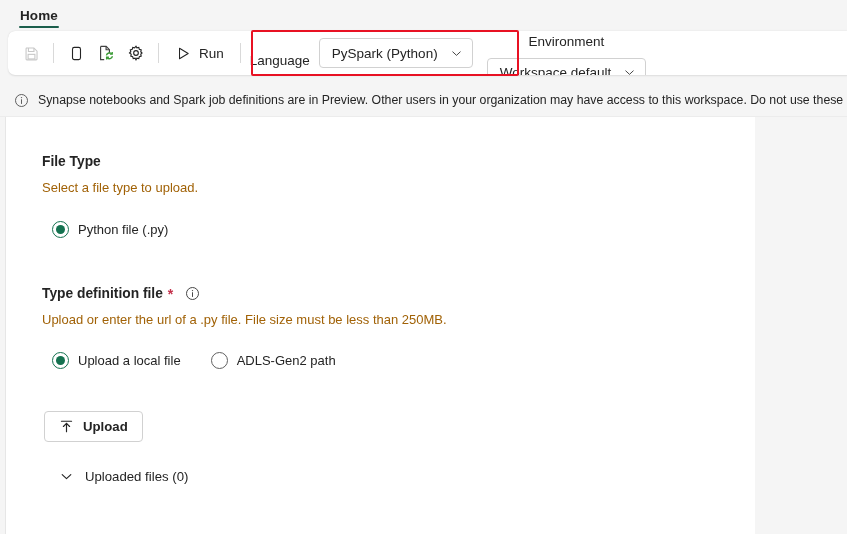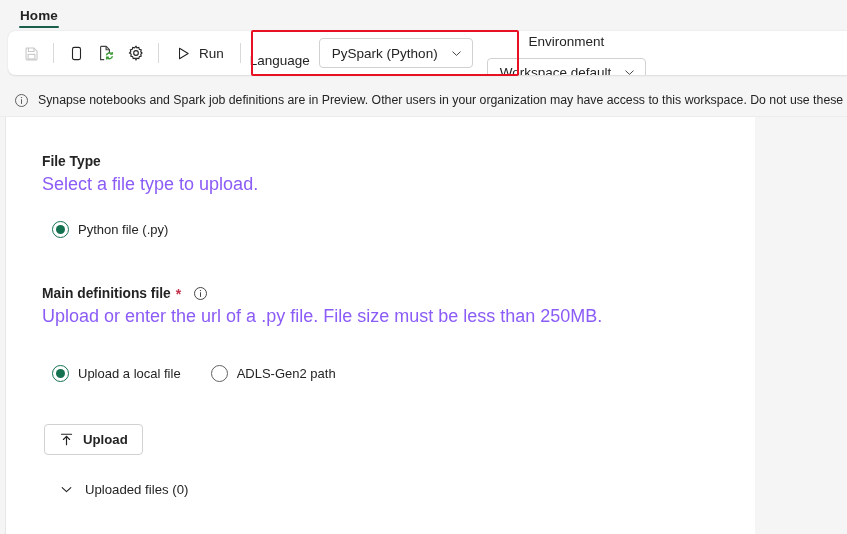--- a/index.html
+++ b/index.html
@@ -100,21 +100,21 @@
     background: #ffffff;
     border-left: 1px solid #e6e6e6;
     overflow: hidden;
   }
   .section { padding-left: 36px; }
   .sec-title {
     font-size: 13.8px; font-weight: 700; color: #242424;
     display: flex; align-items: center; gap: 5px;
   }
   .req-star { color: #c4314b; font-size: 14px; line-height: 1; }
-  .sec-desc { font-size: 18px; color: #8b5cf6; margin-top: 5px; }
+  .sec-desc { font-size: 13px; color: #a16207; margin-top: 11px; }
 
   .radio-row { display: flex; align-items: center; gap: 30px; }
   .radio-item { display: flex; align-items: center; gap: 9px; cursor: pointer; }
   .radio {
     width: 17px; height: 17px; border-radius: 50%;
     border: 1.4px solid #616161; background: #fff;
     display: flex; align-items: center; justify-content: center;
     flex: none;
   }
   .radio.checked { border-color: #157250; border-width: 1.4px; }
@@ -262,33 +262,33 @@
           <span class="radio checked">
               <span class="dot"></span>
             </span>
           <span class="radio-label">Python file (.py)</span>
         </div>
       </div>
     </div>
 
     <div class="section" style="padding-top:48px;">
       <div class="sec-title">
-        <span>Main definitions file</span>
+        <span>Type definition file</span>
         <span class="req-star">*</span>
         <span class="info-icon" style="margin-left:7px;">
           <svg width="15" height="15" viewBox="0 0 16 16" fill="none" stroke="currentColor" stroke-width="1.05">
             <circle cx="8" cy="8" r="6.4"></circle>
             <path d="M8 7.1v4.1" stroke-linecap="round"></path>
             <circle cx="8" cy="4.9" r="0.72" fill="currentColor" stroke="none"></circle>
           </svg>
         </span>
       </div>
       <div class="sec-desc">Upload or enter the url of a .py file. File size must be less than 250MB.</div>
 
-      <div class="radio-row" style="margin-top:38px; padding-left:10px;">
+      <div class="radio-row" style="margin-top:25px; padding-left:10px;">
         <div class="radio-item">
           <span class="radio checked">
               <span class="dot"></span>
             </span>
           <span class="radio-label">Upload a local file</span>
         </div>
         <div class="radio-item">
           <span class="radio"></span>
           <span class="radio-label">ADLS-Gen2 path</span>
         </div>

